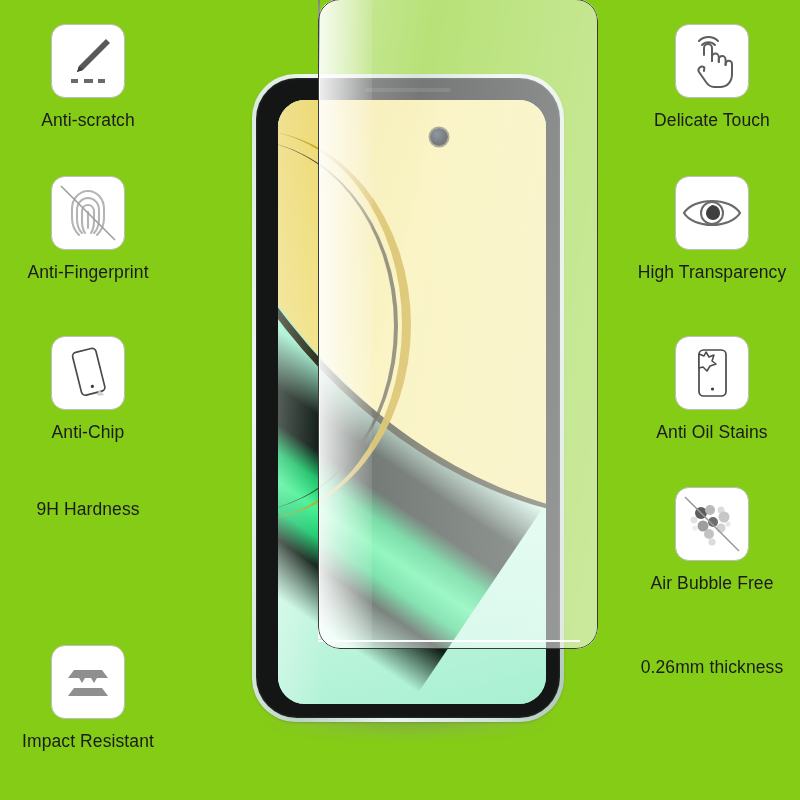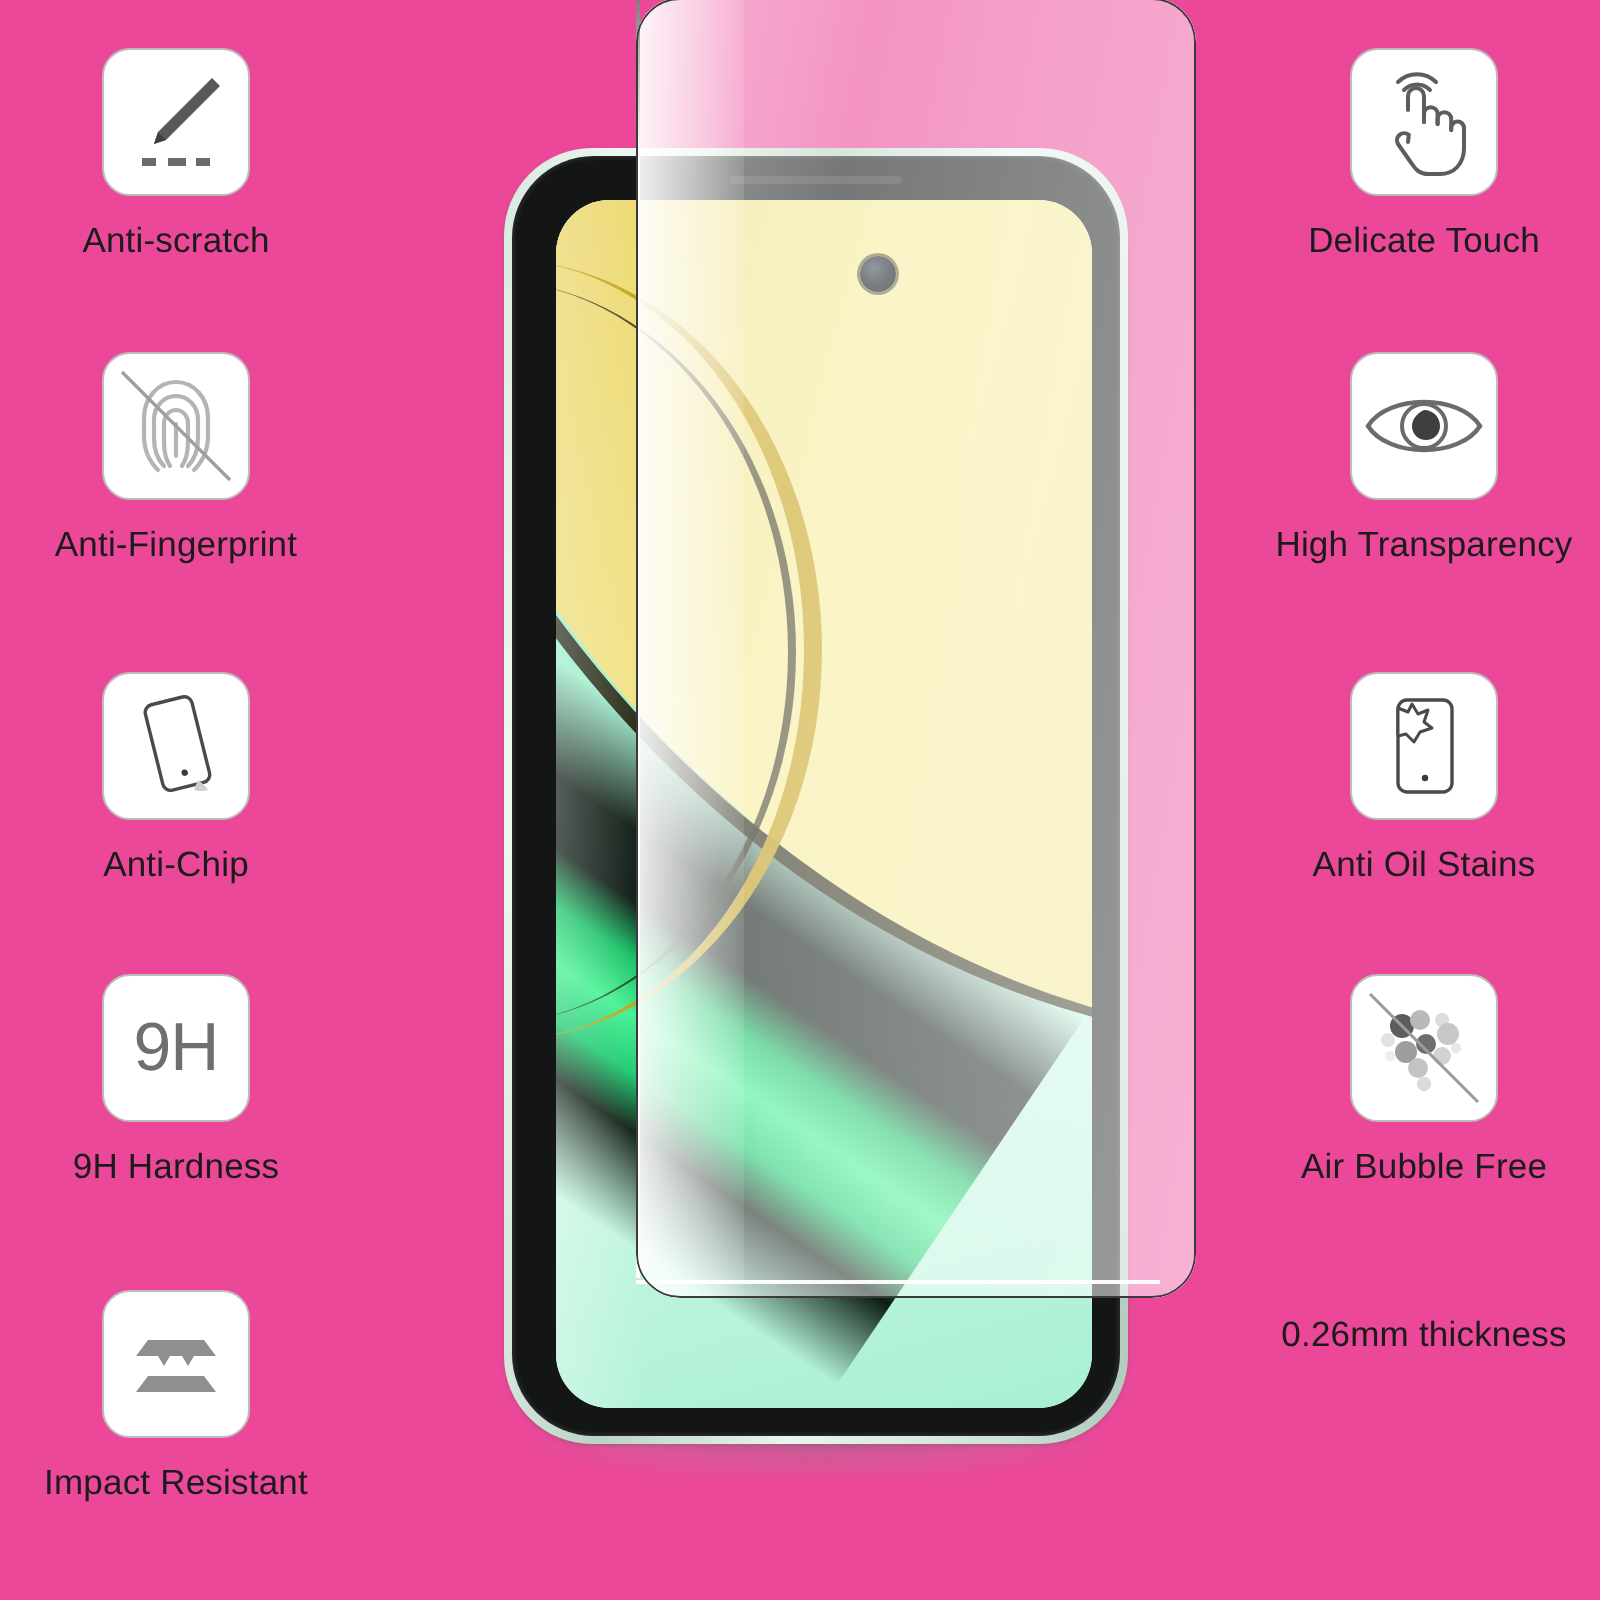--- a/index.html
+++ b/index.html
@@ -11,21 +11,21 @@
     width: 800px;
     height: 800px;
     font-family: "Liberation Sans", sans-serif;
     overflow: hidden;
     position: relative;
   }
   #page {
     position: relative;
     width: 800px;
     height: 800px;
-    background: #ec4899;
+    background: #84cc16;
     overflow: hidden;
   }
 
   
   .feature-col {
     position: absolute;
     top: 0;
     width: 230px;
     height: 800px;
   }
@@ -304,23 +304,20 @@
             <rect x="25" y="13" width="24" height="44" rx="4" fill="#ffffff" stroke="#4a4a4a" stroke-width="1.7"></rect>
             <circle cx="37" cy="50" r="1.6" fill="#3a3a3a"></circle>
           </g>
           <path d="M47 53 q4 3 5 5 q-4 1 -7 0 z" fill="#cfcfcf"></path>
         </svg>
       </div>
       <div class="feature-label">Anti-Chip</div>
     </div>
 
     <div class="feature" style="top:487px;">
-      <div class="feature-icon-box">
-        <div class="hardness-text">9H</div>
-      </div>
       <div class="feature-label">9H Hardness</div>
     </div>
 
     <div class="feature" style="top:645px;">
       <div class="feature-icon-box">
         <svg width="72" height="72" viewBox="0 0 72 72">
           <g fill="#8f8f8f">
             <path d="M16 32 L56 32 L50 24 L22 24 Z"></path>
             <path d="M16 50 L56 50 L50 42 L22 42 Z"></path>
             <path d="M27 32 L33 32 L30 37 Z"></path>

